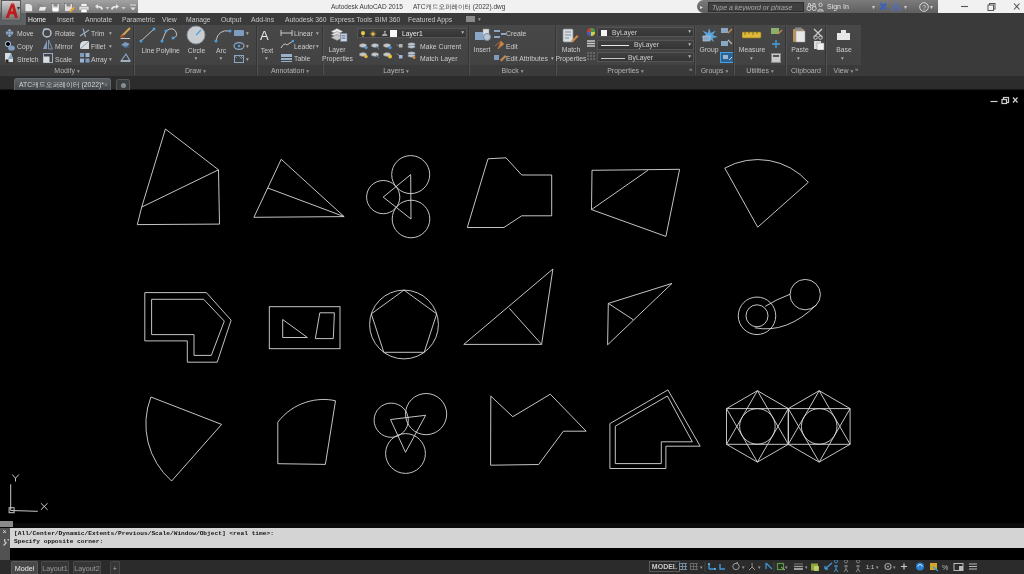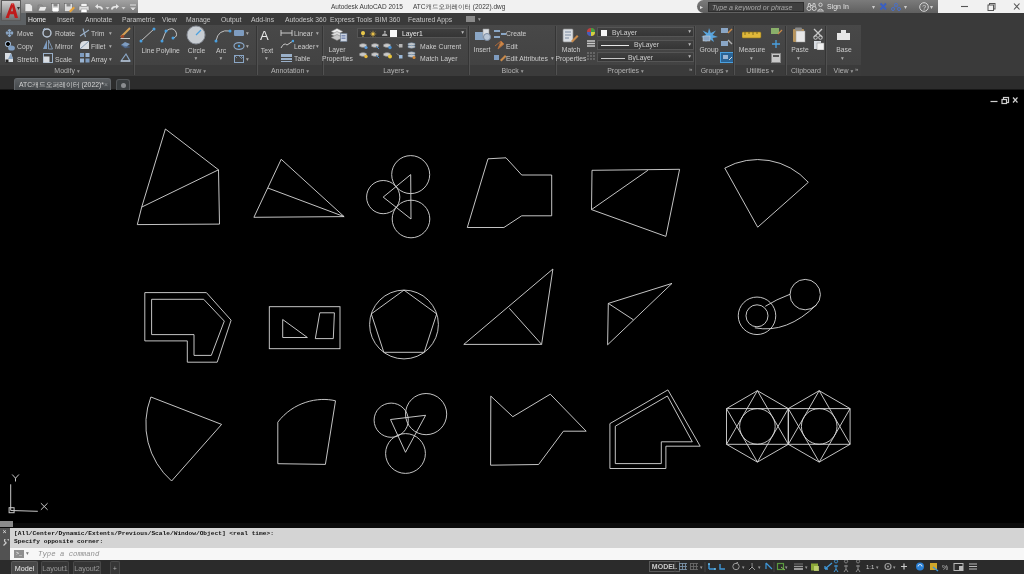--- a/index.html
+++ b/index.html
@@ -528,25 +528,20 @@
   <div class="abs" id="cmdhist">
     <div style="position:absolute;left:4px;top:2.5px;">[All/Center/Dynamic/Extents/Previous/Scale/Window/Object] &lt;real time&gt;:</div>
     <div style="position:absolute;left:4px;top:10.5px;">Specify opposite corner:</div>
   </div>
   <div class="abs" id="cmdside">
     <div style="position:absolute;left:2.5px;top:0px;color:#e0e0e0;font-size:7px;">×</div>
     <svg style="position:absolute;left:1.5px;top:11px;" width="8" height="8">
       <path d="M1.5 6.5 L4.5 3.5 M4.5 3.5 a2 2 0 1 1 2 -2" stroke="#ccc" stroke-width="1.2" fill="none"></path>
     </svg>
   </div>
-  <div class="abs" id="cmdinput">
-    <div style="position:absolute;left:4px;top:2px;width:10px;height:8px;background:#8f8f8f;font-size:5px;color:#fff;text-align:center;line-height:8px;font-family:'Liberation Mono',monospace;">&gt;_</div>
-    <div style="position:absolute;left:16px;top:2px;color:#777;font-size:5.5px;">▾</div>
-    <div style="position:absolute;left:28px;top:1.5px;color:#909090;font-size:7.3px;font-style:italic;font-family:'Liberation Mono',monospace;">Type a command</div>
-  </div>
 
   <div class="abs" id="statusbar">
     <div class="ltab" style="left:11px;width:27px;background:#484848;border-color:#5a5a5a;color:#ededed;">Model</div>
     <div class="ltab" style="left:41px;width:28px;">Layout1</div>
     <div class="ltab" style="left:73px;width:28px;">Layout2</div>
     <div class="ltab" style="left:110px;width:10px;color:#b5b5b5;font-size:6.5px;">+</div>
     <div style="position:absolute;left:649px;top:1px;width:31px;height:11px;border:1px solid #5a5a5a;color:#c9c9c9;font-size:7px;font-weight:bold;text-align:center;line-height:10px;">MODEL</div>
     <svg class="abs" style="left:674px;top:0;" width="350" height="14">
       <path d="M1 2 v10 M31 2 v10 M100 2 v10" stroke="#454545" stroke-width="1"></path>
 

